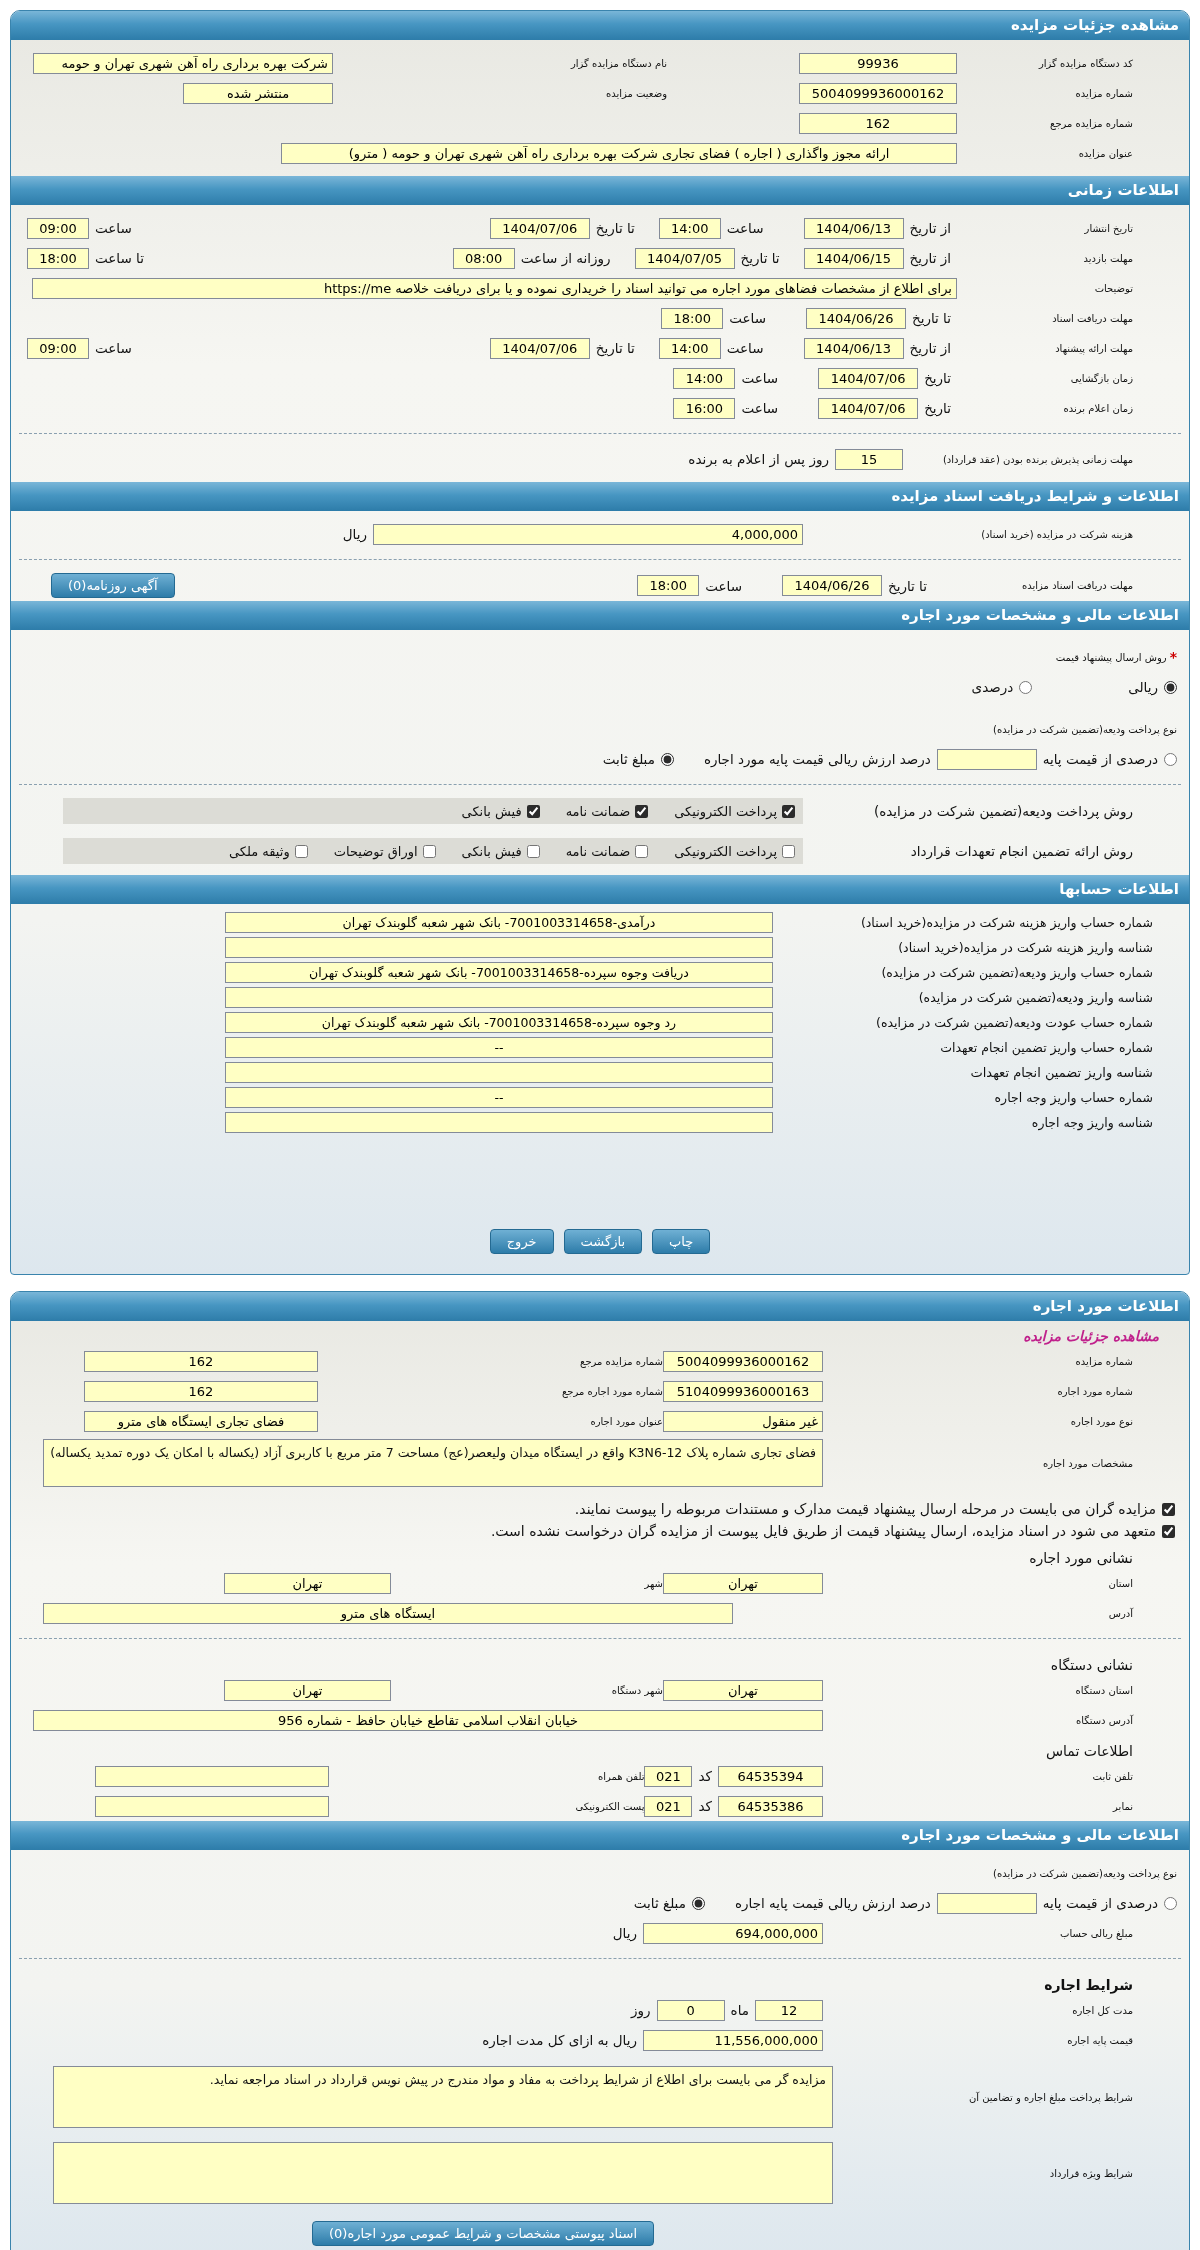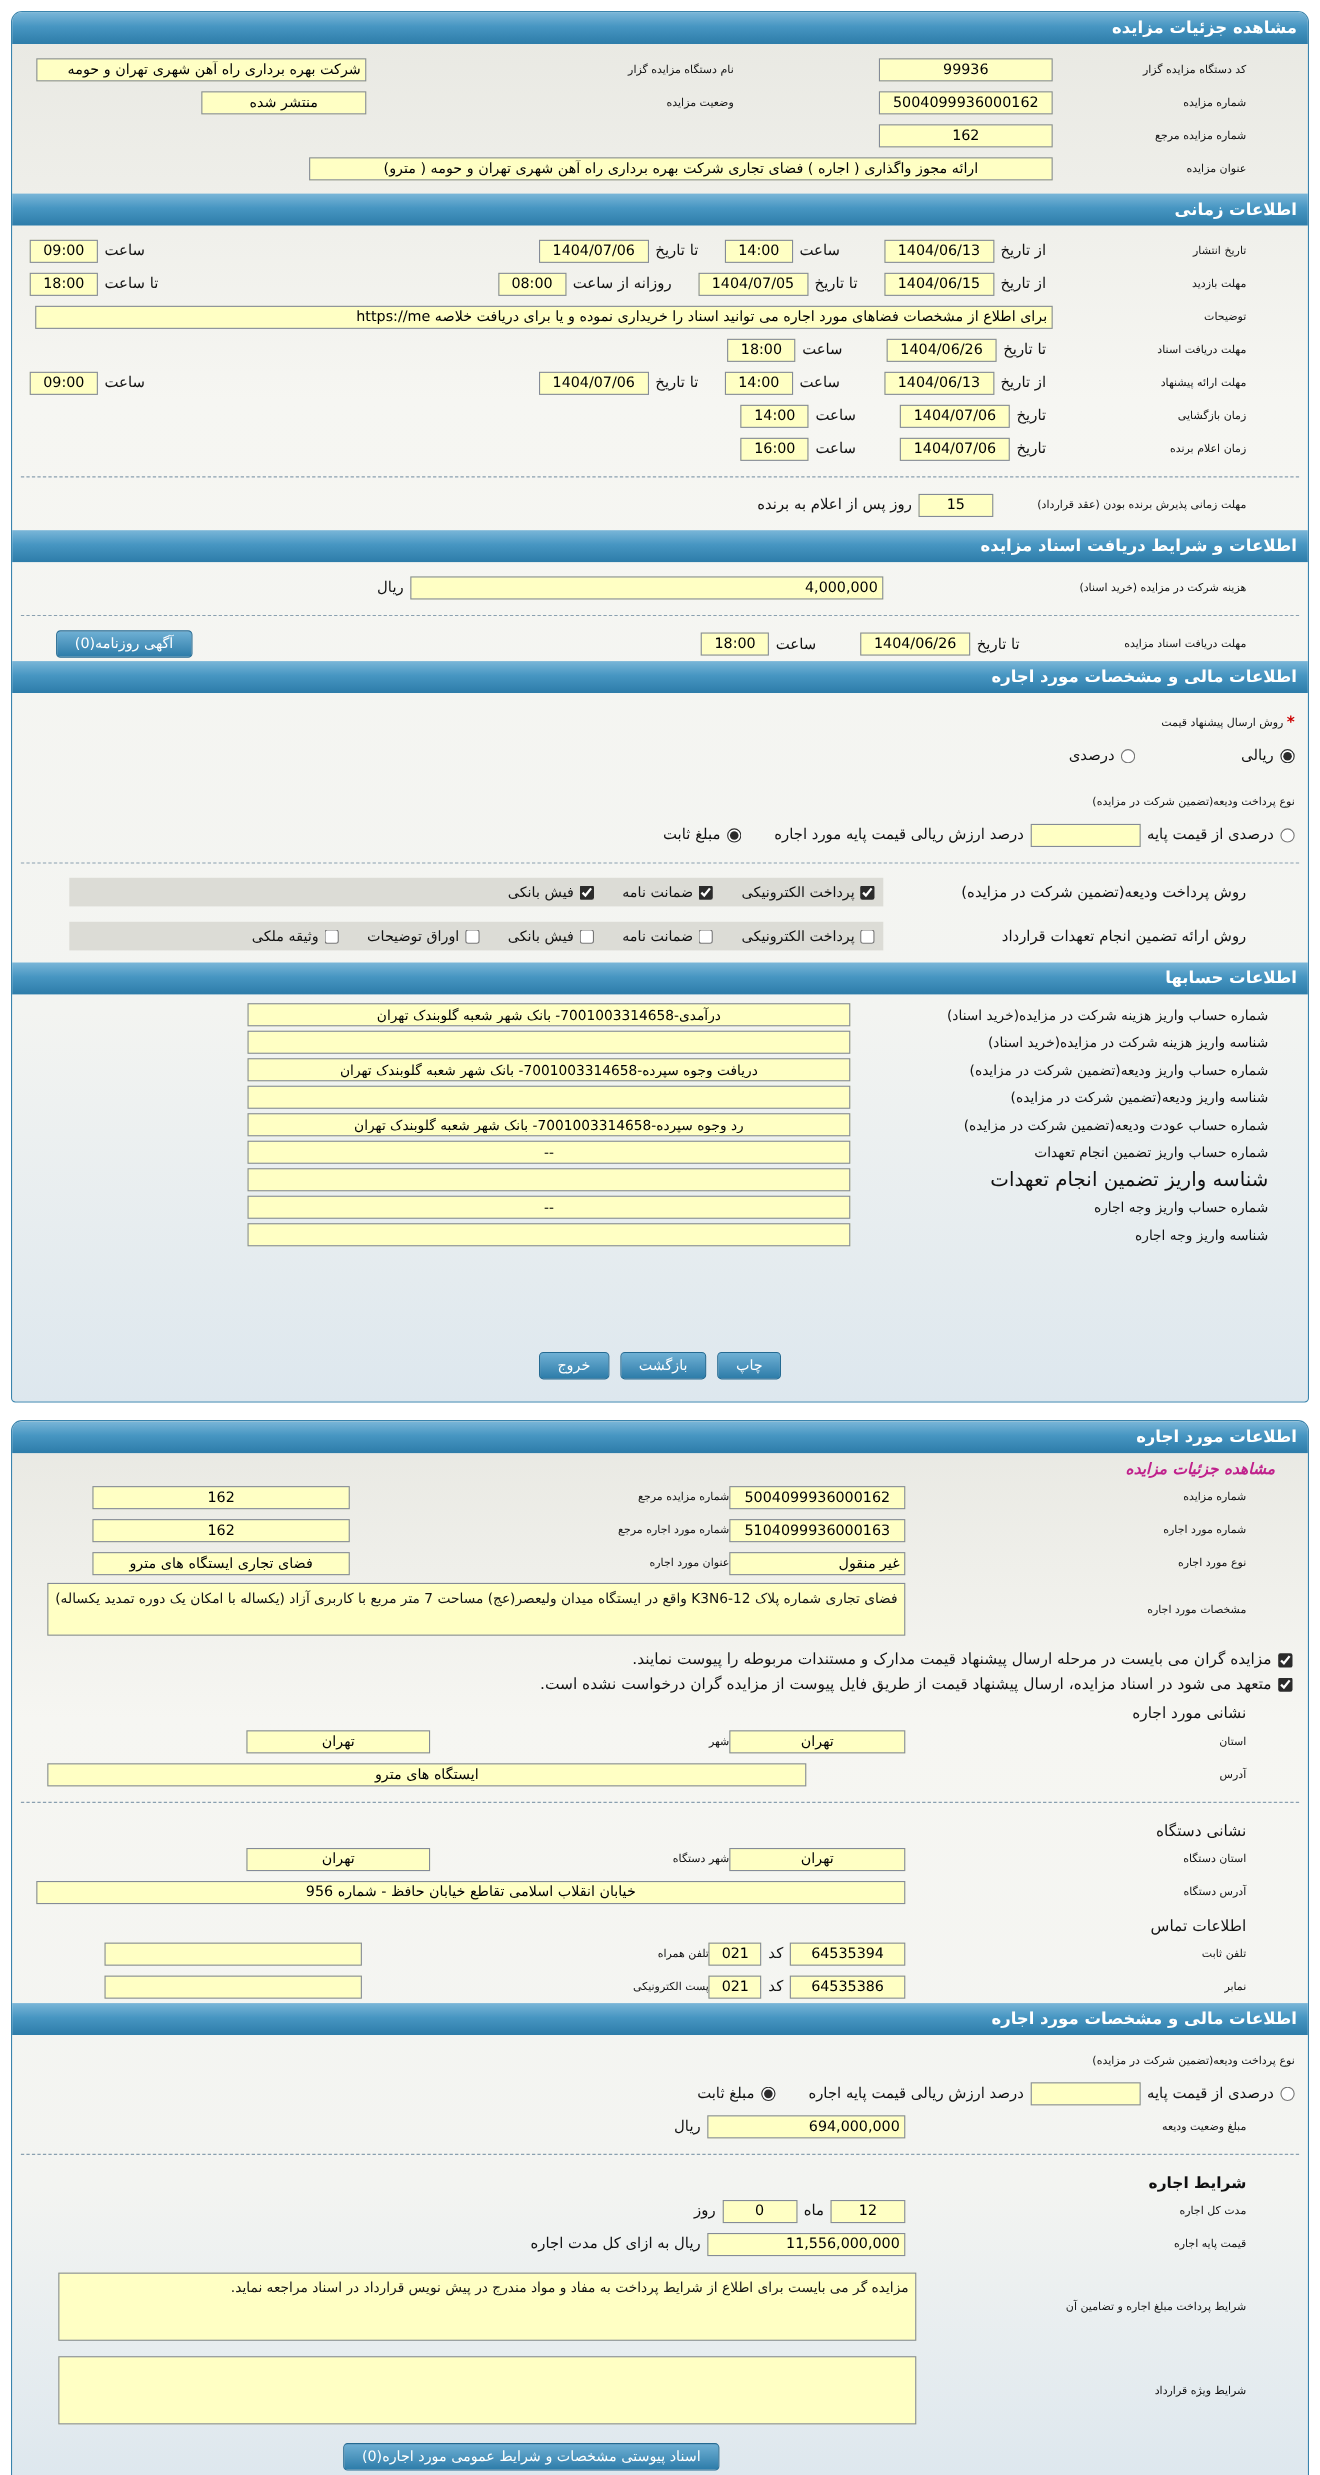--- a/index.html
+++ b/index.html
@@ -291,21 +291,21 @@
     </div>
     <div class="acc-row">
       <span class="lbl" style="width:380px;font-size:12.5px">شماره حساب عودت ودیعه(تضمین شرکت در مزایده)</span>
       <input class="inp" style="width: 548px; font-size: 12.5px;" value="رد وجوه سپرده-7001003314658- بانک شهر شعبه گلوبندک تهران">
     </div>
     <div class="acc-row">
       <span class="lbl" style="width:380px;font-size:12.5px">شماره حساب واریز تضمین انجام تعهدات</span>
       <input class="inp" style="width: 548px; font-size: 12.5px;" value="--">
     </div>
     <div class="acc-row">
-      <span class="lbl" style="width:380px;font-size:18px">شناسه واریز تضمین انجام تعهدات</span>
+      <span class="lbl" style="width:380px;font-size:13px">شناسه واریز تضمین انجام تعهدات</span>
       <input class="inp" style="width: 548px; font-size: 12.5px;" value="">
     </div>
     <div class="acc-row">
       <span class="lbl" style="width:380px;font-size:12.5px">شماره حساب واریز وجه اجاره</span>
       <input class="inp" style="width: 548px; font-size: 12.5px;" value="--">
     </div>
     <div class="acc-row">
       <span class="lbl" style="width:380px;font-size:12.5px">شناسه واریز وجه اجاره</span>
       <input class="inp" style="width: 548px; font-size: 12.5px;" value="">
     </div>
@@ -421,21 +421,21 @@
   <div class="row tight">
     <input type="radio" name="dt2" style="">
     <span class="sl">درصدی از قیمت پایه</span>
     <input class="inp w100" style="">
     <span class="sl">درصد ارزش ریالی قیمت پایه اجاره</span>
     <input type="radio" name="dt2" checked="" class="g24" style="">
     <span class="sl">مبلغ ثابت</span>
   </div>
 
   <div class="row">
-    <span class="lbl w310">مبلغ وضعیت ودیعه</span>
+    <span class="lbl w310">مبلغ ریالی حساب</span>
     <input class="inp w180 ta-r" value="694,000,000" style="">
     <span class="sl">ریال</span>
   </div>
 
   <div class="dsep"></div>
 
   <div class="hlbl bold">شرایط اجاره</div>
 
   <div class="row">
     <span class="lbl w310">مدت کل اجاره</span>

